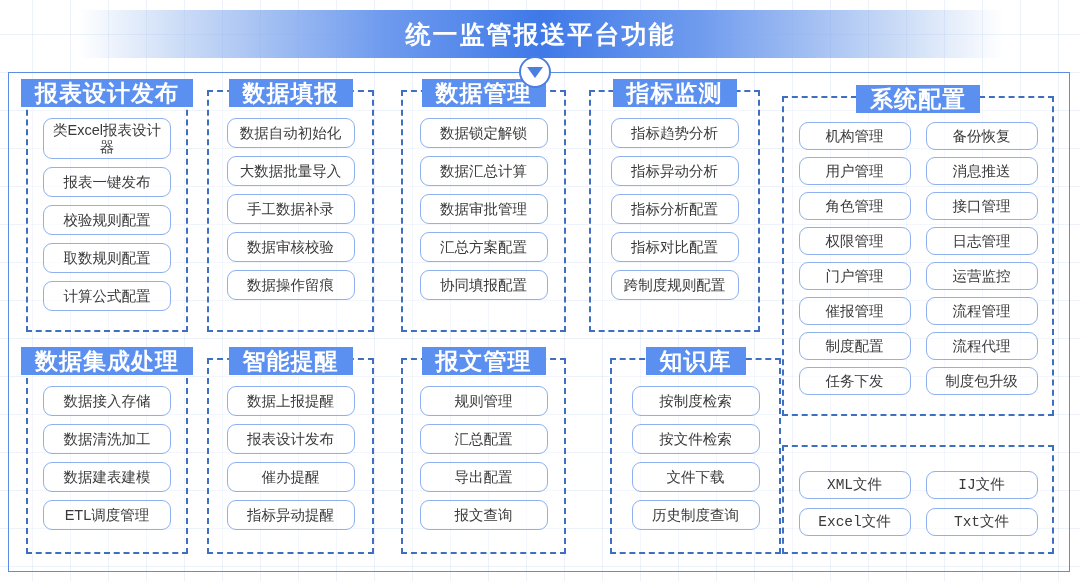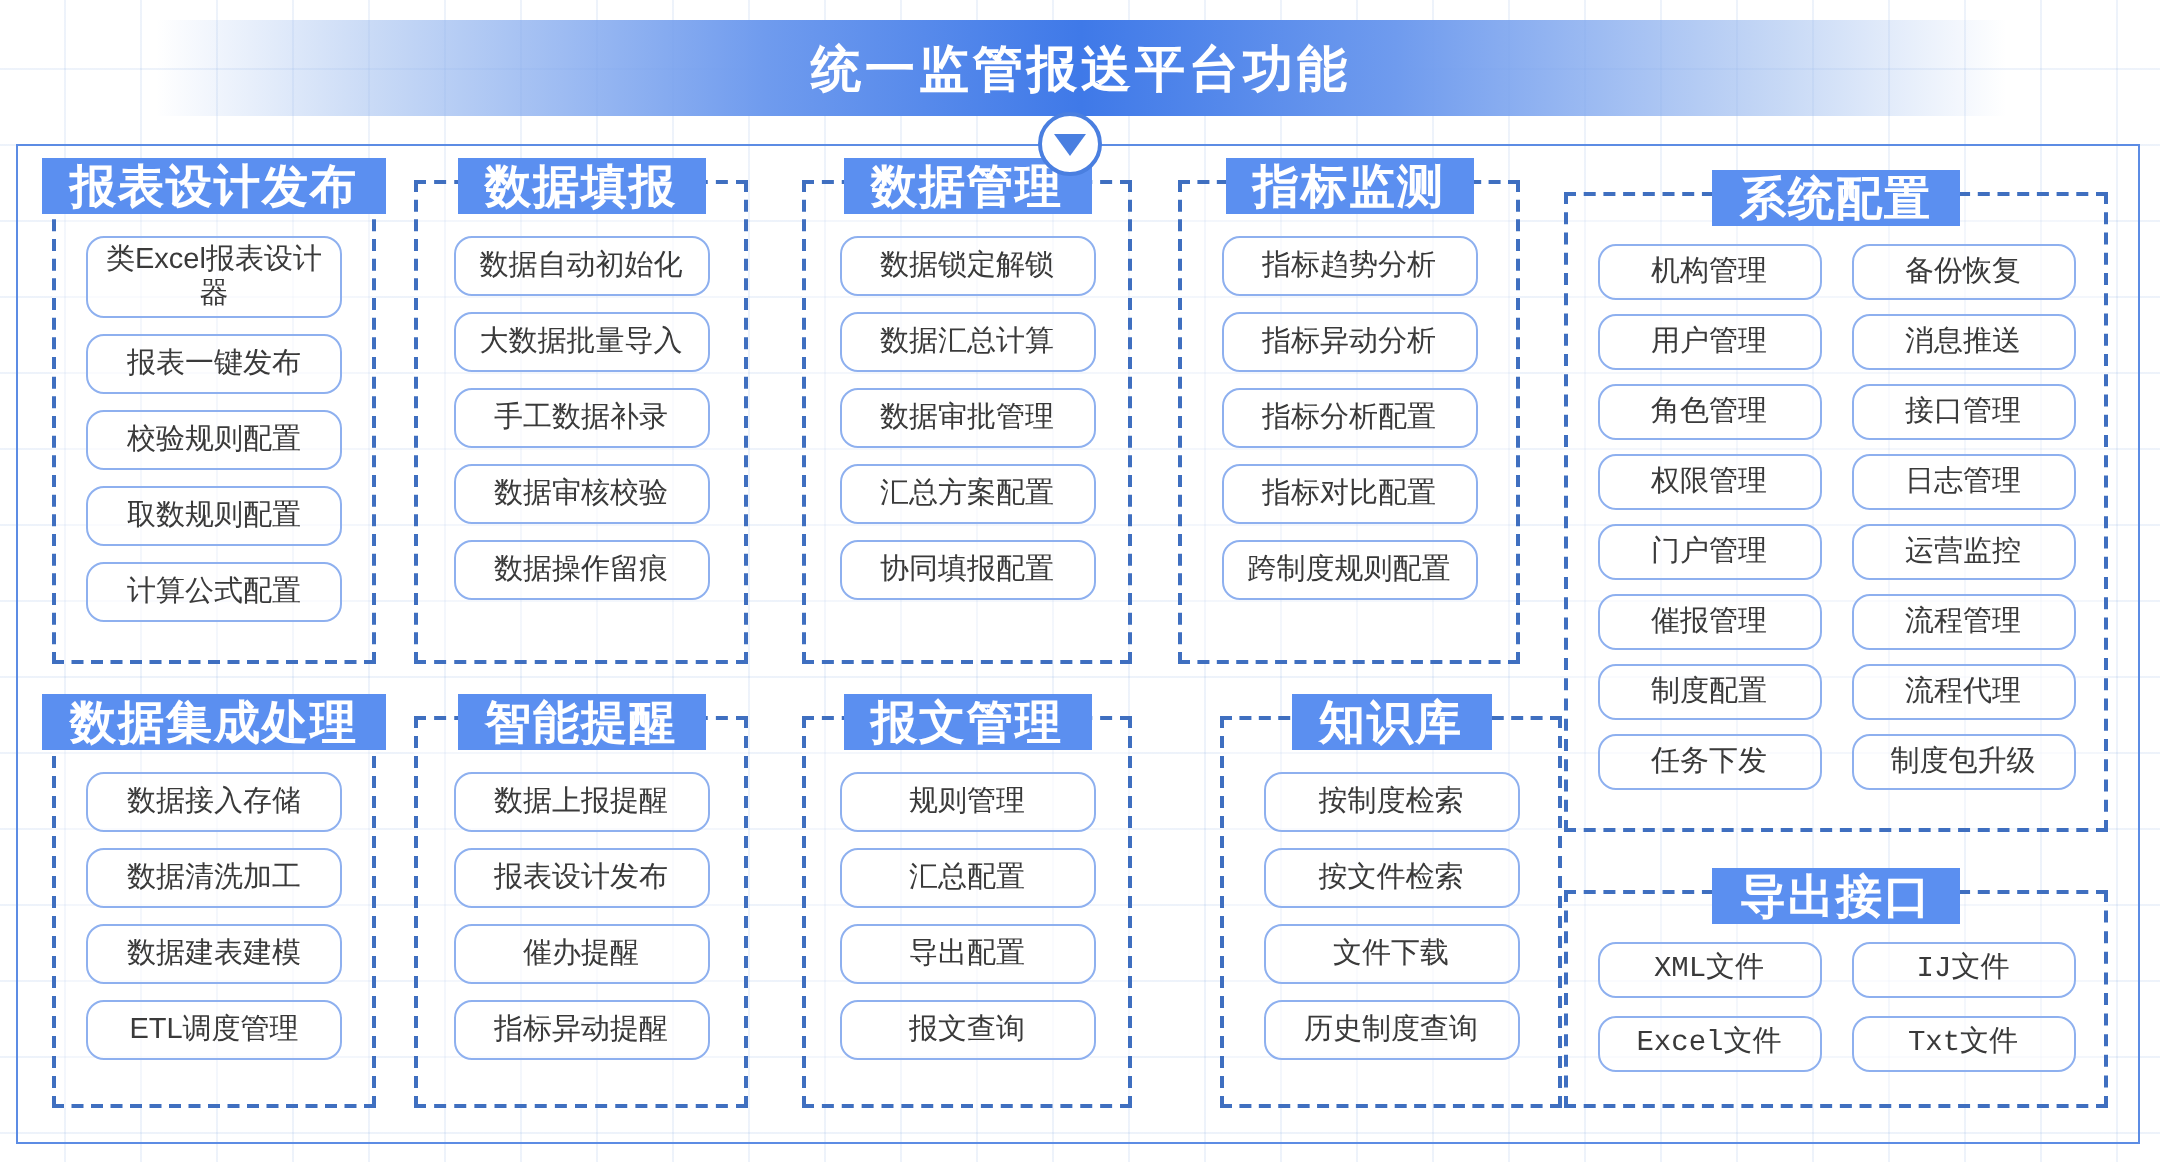--- a/index.html
+++ b/index.html
@@ -288,20 +288,19 @@
     <div class="pill">催报管理</div>
     <div class="pill">流程管理</div>
     <div class="pill">制度配置</div>
     <div class="pill">流程代理</div>
     <div class="pill">任务下发</div>
     <div class="pill">制度包升级</div>
   </div>
 </div>
 
 <div class="panel" id="panel-export">
-  <div class="panel-head" style="padding-left: 14px; padding-right: 14px;">导出接口</div>
   <div class="panel-body grid2">
     <div class="pill">XML文件</div>
     <div class="pill">IJ文件</div>
     <div class="pill">Excel文件</div>
     <div class="pill">Txt文件</div>
   </div>
 </div>
 
 </body></html>

